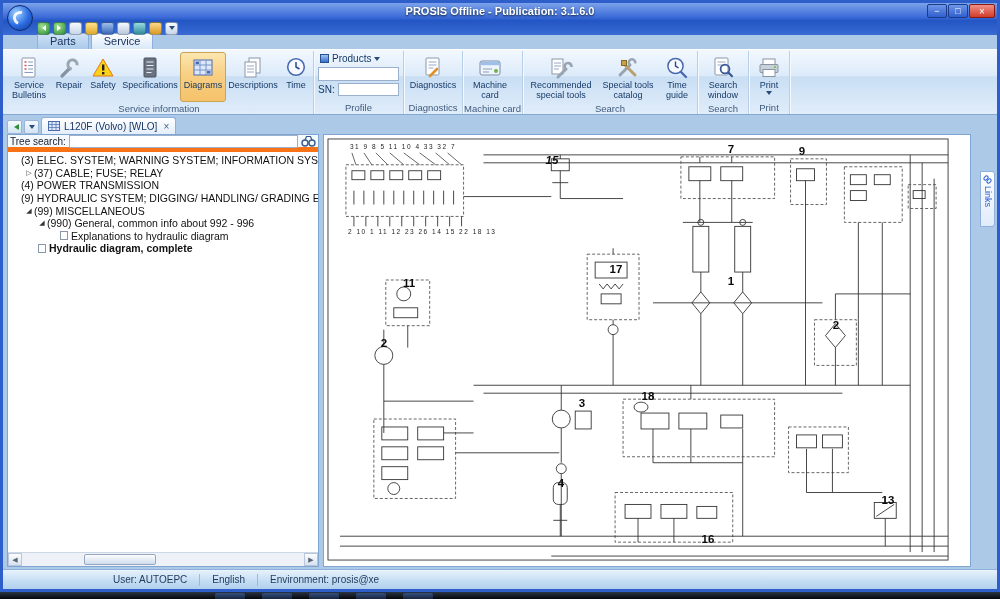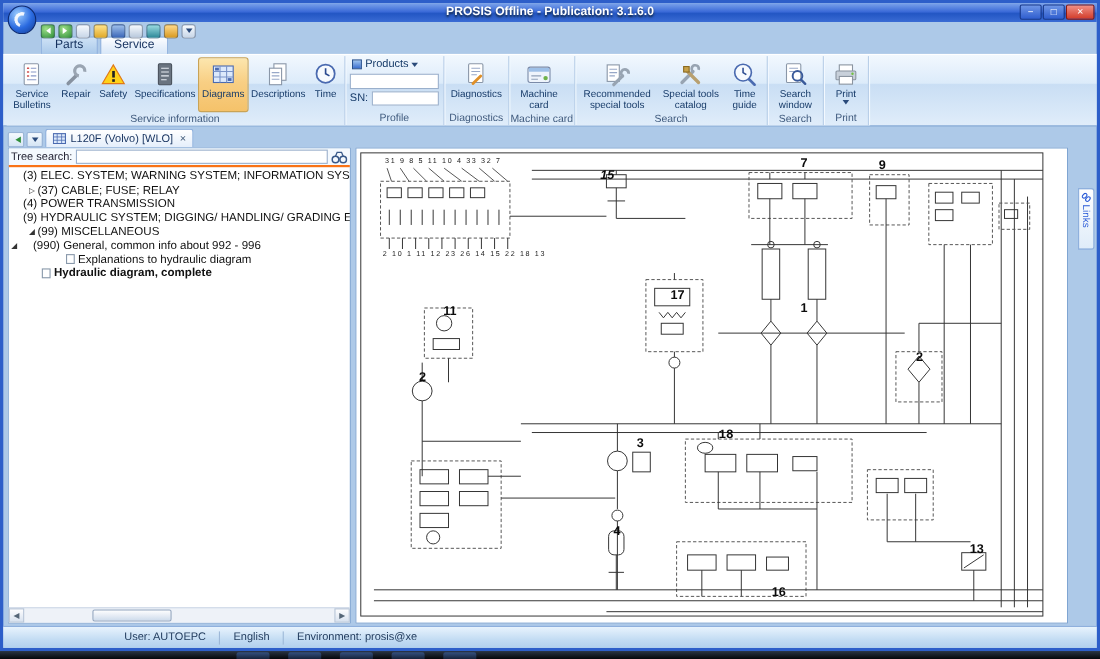--- a/index.html
+++ b/index.html
@@ -3,21 +3,21 @@
 <meta charset="utf-8">
 <style>
   * { box-sizing:border-box; margin:0; padding:0; }
   html,body { width:1000px; height:599px; overflow:hidden; background:#06090f;
               font-family:"Liberation Sans", sans-serif; }
 
   .window { position:absolute; left:0; top:0; width:1000px; height:592px;
             border:3px solid #2d5ec9; background:#adc9e8; }
 
   
-  .titlebar { position:absolute; left:0; top:0; right:0; height:17px;
+  .titlebar { position:absolute; left:0; top:0; right:0; height:32px;
               background:linear-gradient(#7ba2ea,#3b6ad8 45%,#2356c4 55%,#3a6bd4); }
   .title { position:absolute; left:0; right:0; top:2px; text-align:center; color:#fff;
            font-size:11px; font-weight:bold; text-shadow:0 1px 2px #123; }
   .winbtns { position:absolute; right:2px; top:1px; display:flex; gap:1px; z-index:20; }
   .wbtn { width:20px; height:14px; font-size:9px; color:#fff; display:flex; align-items:center;
           justify-content:center; border:1px solid #1a3a8a; border-radius:2px;
           background:linear-gradient(#6f96e6,#2f5ecf); }
   .wbtn.close { background:linear-gradient(#f09086,#d23c2a); border-color:#8a1a10; width:26px; font-size:10px; }
 
   .logo { position:absolute; left:4px; top:2px; width:26px; height:26px; border-radius:50%;
@@ -72,21 +72,21 @@
   .tri-lg { width:0;height:0;border:3px solid transparent;border-right:5px solid #2f8f3a; }
   .doctab { display:flex; align-items:center; gap:4px; height:17px; padding:0 6px;
             background:linear-gradient(#ffffff,#e4eefb); border:1px solid #8fb0dd; border-bottom:none;
             border-radius:3px 3px 0 0; font-size:10px; color:#15315e; }
   .closex { font-size:10px; color:#49617e; margin-left:2px; }
 
   
   .treepanel { position:absolute; left:4px; top:131px; width:312px; bottom:22px;
                background:#fff; border:1px solid #7fa5d2; display:flex; flex-direction:column; }
   .searchrow { height:17px; display:flex; align-items:center; gap:3px; padding:1px 2px;
-               border-bottom:2px solid #f97316; background:#f4f9fe; font-size:10px; color:#223; flex:none;}
+               border-bottom:5px solid #f97316; background:#f4f9fe; font-size:10px; color:#223; flex:none;}
   .searchinput { flex:1; height:13px; border:1px solid #9ab0cc; background:#fff; font-size:10px; }
   .treebody { flex:1; overflow:hidden; padding-top:2px; }
   .trow { height:12.6px; display:flex; align-items:center; font-size:10.5px; white-space:nowrap; color:#111; }
   .tarrow { width:10px; font-size:7px; color:#333; text-align:center; flex:none; }
   .tcheck { width:8px; height:9px; border:1px solid #8898aa; background:#fff; margin-right:3px; flex:none; }
   .tsel .ttext { font-weight:bold; }
   .hscroll { height:14px; border-top:1px solid #cdd8e6; background:#eef2f8; display:flex; align-items:center; flex:none;}
   .harrow { width:14px; height:13px; font-size:7px; color:#567; display:flex; align-items:center; justify-content:center;
             background:linear-gradient(#fdfdfe,#d8e2ef); border:1px solid #b8c6d8; }
   .hthumb { width:72px; height:11px; margin-left:62px; background:linear-gradient(#fdfdfe,#cfdcec);
@@ -396,21 +396,21 @@
           <span class="ttext">(4) POWER TRANSMISSION</span>
         </div>
         <div class="trow" style="padding-left: 3px;">
           <span class="tarrow"></span>
           <span class="ttext">(9) HYDRAULIC SYSTEM; DIGGING/ HANDLING/  GRADING EQUIPM.; MIS</span>
         </div>
         <div class="trow" style="padding-left: 16px;">
           <span class="tarrow">◢</span>
           <span class="ttext">(99) MISCELLANEOUS</span>
         </div>
-        <div class="trow" style=" gap: 12px;">
+        <div class="trow" style="padding-left: 29px;">
           <span class="tarrow">◢</span>
           <span class="ttext">(990) General, common info about 992  - 996</span>
         </div>
         <div class="trow" style="padding-left: 42px;">
           <span class="tarrow"></span>
           <span class="tcheck"></span>
           <span class="ttext">Explanations to hydraulic diagram</span>
         </div>
         <div class="trow tsel" style="padding-left: 20px;">
           <span class="tarrow"></span>
@@ -539,21 +539,21 @@
       <span class="pinrow" style="left:24px; top:93px;">2 10 1 11 12 23 26 14 15 22 18 13</span>
     <span class="dlabel" style="left: 228px; top: 25px; font-style: italic;">15</span>
         <span class="dlabel" style="left: 407px; top: 14px;">7</span>
         <span class="dlabel" style="left: 478px; top: 16px;">9</span>
         <span class="dlabel" style="left: 292px; top: 134px;">17</span>
         <span class="dlabel" style="left: 407px; top: 146px;">1</span>
         <span class="dlabel" style="left: 512px; top: 190px;">2</span>
         <span class="dlabel" style="left: 85px; top: 148px;">11</span>
         <span class="dlabel" style="left: 60px; top: 208px;">2</span>
         <span class="dlabel" style="left: 258px; top: 268px;">3</span>
-        <span class="dlabel" style="left: 336px; top: 261px; font-family: Liberation Mono, monospace;">18</span>
+        <span class="dlabel" style="left: 324px; top: 261px;">18</span>
         <span class="dlabel" style="left: 237px; top: 348px;">4</span>
         <span class="dlabel" style="left: 384px; top: 404px;">16</span>
         <span class="dlabel" style="left: 564px; top: 365px;">13</span>
       </div>
   </div>
 
   <div class="linkstab">
     <svg width="9" height="9" viewBox="0 0 9 9">
         <ellipse cx="3" cy="3" rx="2.4" ry="1.6" fill="none" stroke="#2b5bd7" transform="rotate(-45 3 3)"></ellipse>
         <ellipse cx="6" cy="6" rx="2.4" ry="1.6" fill="none" stroke="#2b5bd7" transform="rotate(-45 6 6)"></ellipse>

